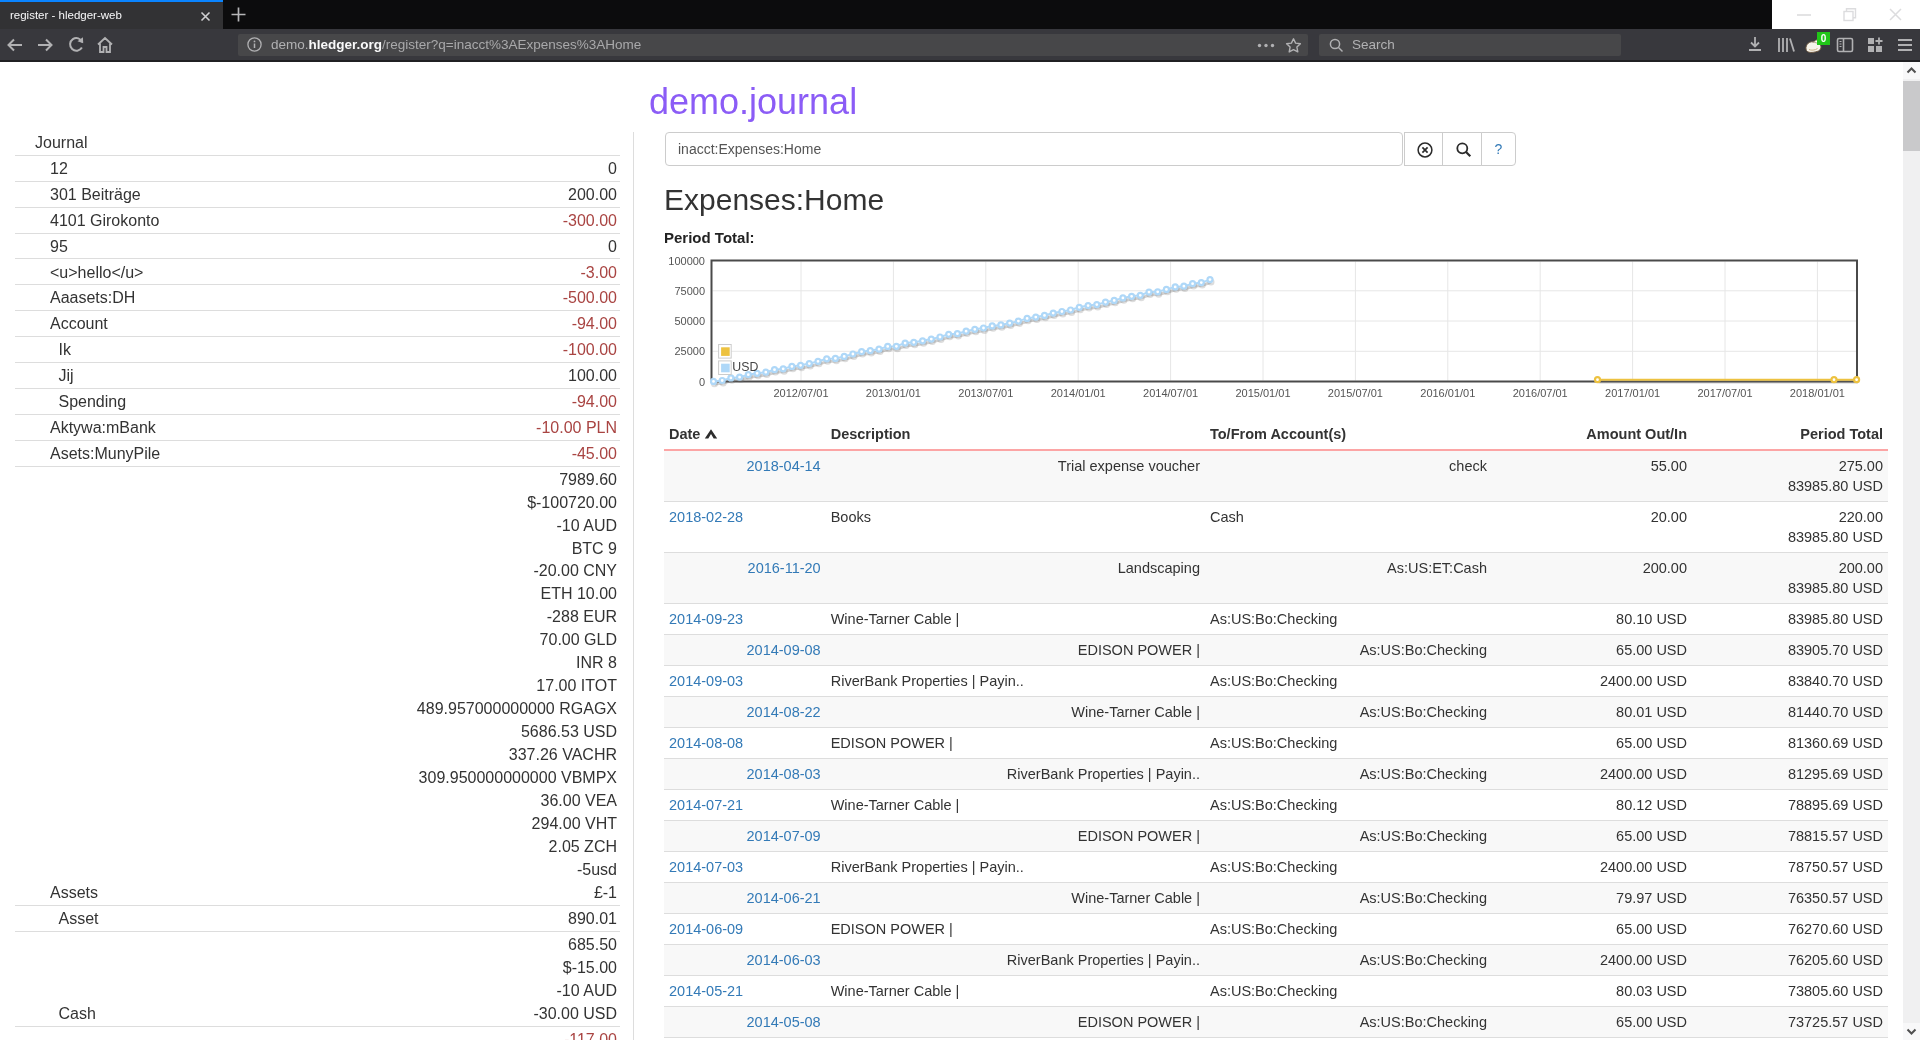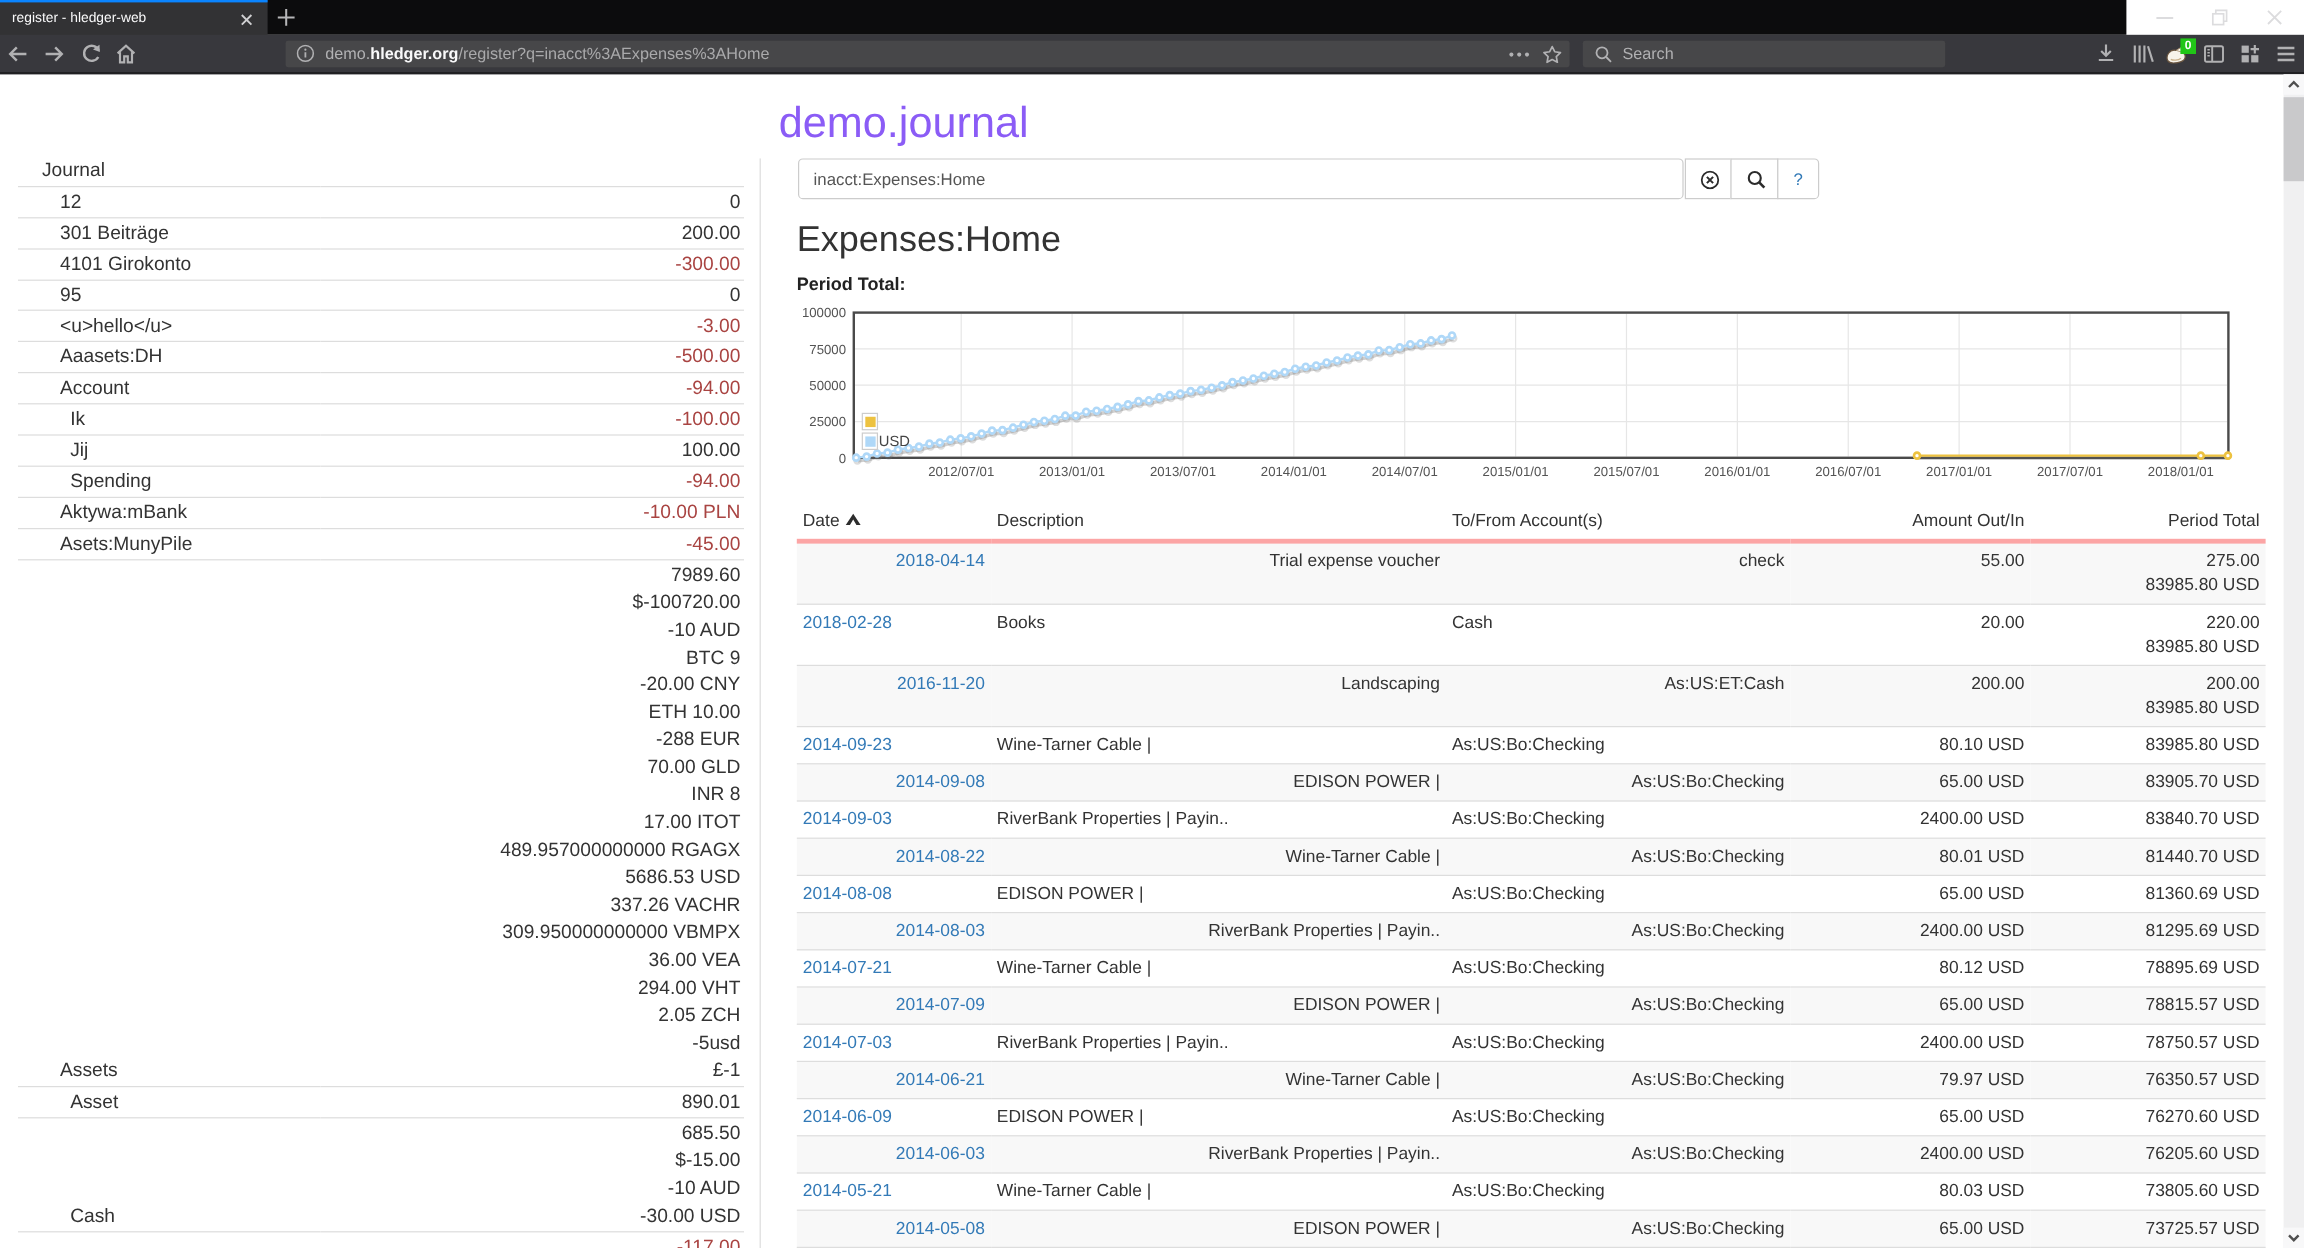--- a/index.html
+++ b/index.html
@@ -33,21 +33,21 @@
 #sidebar td.nm.d2 { padding-left:43.5px; }
 #sidebar td.am { text-align:right; padding-right:3px; }
 .neg { color:#a94442; }
 h1.title { position:absolute; left:649px; top:77px; font-size:36px; font-weight:400; color:#8b5cf6; line-height:50px; }
 #qinput { position:absolute; left:665px; top:132px; width:738px; height:34px; border:1px solid #ccc; border-radius:4px; font-size:14px; color:#555; padding-left:12px; line-height:32px; font-family:"Liberation Sans",sans-serif;}
 .sbtn { position:absolute; top:132px; height:34px; background:#fff; border:1px solid #ccc; }
 h2.acct { position:absolute; left:664px; top:178px; font-size:30px; font-weight:400; color:#333; line-height:44px; }
 #ptotal { position:absolute; left:664px; top:227px; font-size:15px; font-weight:bold; color:#222; line-height:22px; }
 
 #reg { position:absolute; left:664px; top:419px; width:1224px; border-collapse:collapse; font-size:14.5px; line-height:20px; color:#333; }
-#reg th { font-weight:normal; text-align:left; padding:5px; border-bottom:4px solid #fca5a5; }
+#reg th { font-weight:bold; text-align:left; padding:5px; border-bottom:2px solid #fca5a5; }
 #reg td { padding:5px; vertical-align:top; border-bottom:1px solid #ddd; }
 #reg th.r, #reg td.r { text-align:right; }
 #reg tr.odd td { background:#f8f8f8;text-align:right; }
 #reg a { color:#337ab7; text-decoration:none; }
 
 #sbar { position:absolute; left:1903px; top:61.5px; width:17px; height:978.5px; background:#f0f0f1; }
 #sbar .btn { position:absolute; left:0; width:17px; height:17px; background:#f8f8f9; }
 #sbar .thumb { position:absolute; left:0; top:19px; width:17px; height:70px; background:#c9c9cb; }
 svg text { font-family:"Liberation Sans",sans-serif; }
 </style>

